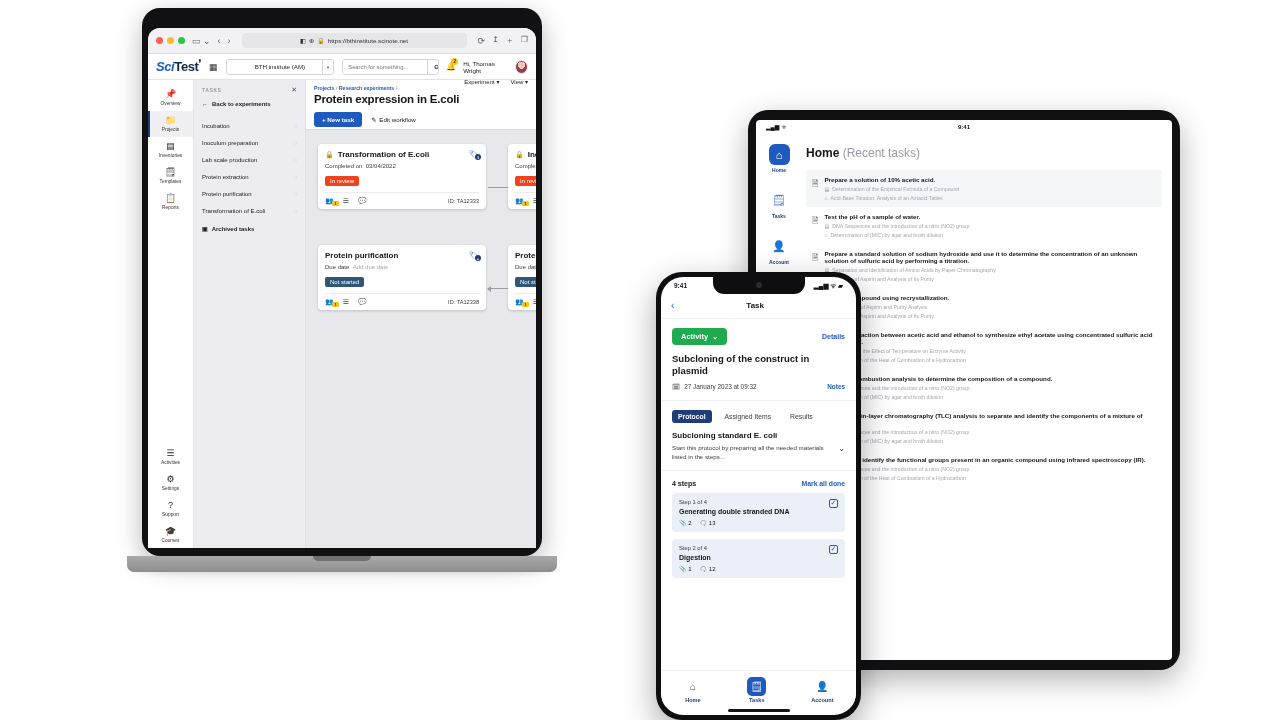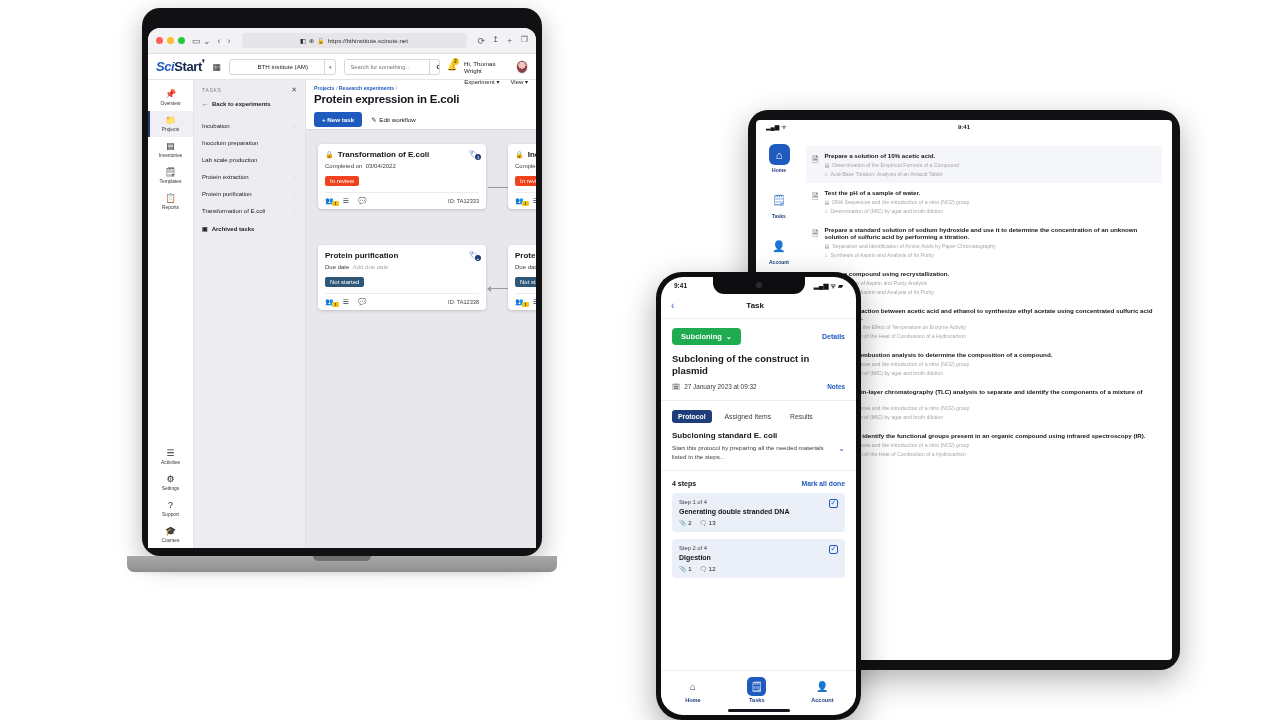--- a/index.html
+++ b/index.html
@@ -262,21 +262,21 @@
         </div>
         <span class="chrome-icn">⟳</span>
         <div class="chrome-right">
           <span>↥</span>
           <span>＋</span>
           <span>❐</span>
         </div>
       </div>
 
       <div class="sn-top">
-        <div class="sn-logo"><span class="a">Sci</span><span class="b">Start</span><span class="tick">❜</span></div>
+        <div class="sn-logo"><span class="a">Sci</span><span class="b">Test</span><span class="tick">❜</span></div>
         <span class="sn-grid">▦</span>
         <div class="org-select">
           <span>BTH institute (AM)</span>
           <span class="cv">▾</span>
         </div>
         <div class="sn-top-right">
           <div class="sn-search">
             <input placeholder="Search for something..." style="">
             <div class="sn-go">Go!</div>
           </div>
@@ -491,20 +491,24 @@
           <div class="tb-nav">
             <div class="tb-nav-ico">🗒</div>
             <div class="tb-nav-lb">Tasks</div>
           </div>
           <div class="tb-nav">
             <div class="tb-nav-ico">👤</div>
             <div class="tb-nav-lb">Account</div>
           </div>
         </div>
         <div class="tb-content">
+          <div class="tb-title">
+            <span>Home</span>
+            <span class="sub">(Recent tasks)</span>
+          </div>
 
           <div class="tb-task alt">
             <span class="tb-t-ico">🗎</span>
             <div>
               <div class="tb-t-main">Prepare a solution of 10% acetic acid.</div>
               <div class="tb-t-sub">
                   <span>▤</span>
                   <span>Determination of the Empirical Formula of a Compound</span>
                 </div>
               <div class="tb-t-sub">
@@ -632,21 +636,21 @@
         <span>▂▄▆ ᯤ ▰</span>
       </div>
       <div class="ph-head">
         <span class="ph-back">‹</span>
         <span class="ph-head-t">Task</span>
       </div>
 
       <div class="ph-sec">
         <div class="ph-row1">
           <div class="pill-completed">
-            <span>Subcloning</span>
+            <span>Activity</span>
             <span>⌄</span>
           </div>
           <span class="ph-details">Details</span>
         </div>
         <div class="ph-task-title">Subcloning of the construct in plasmid</div>
         <div class="ph-date-row">
           <span class="ph-date">
             <span>🗓</span>
             <span>27 January 2023 at 09:32</span>
           </span>

